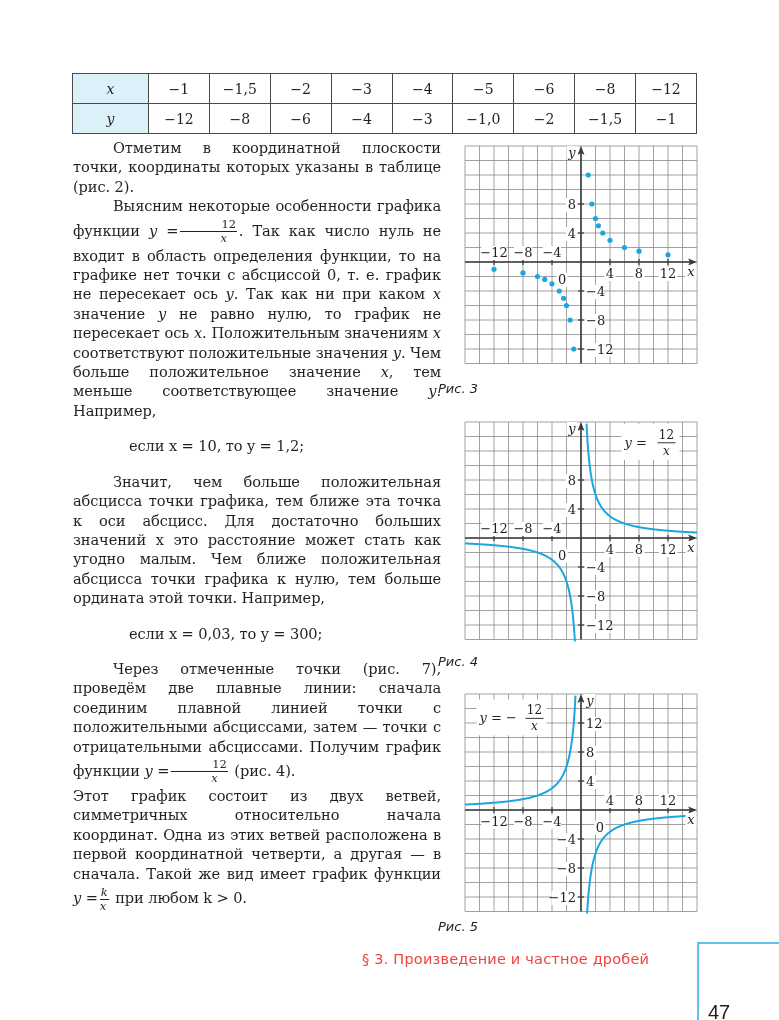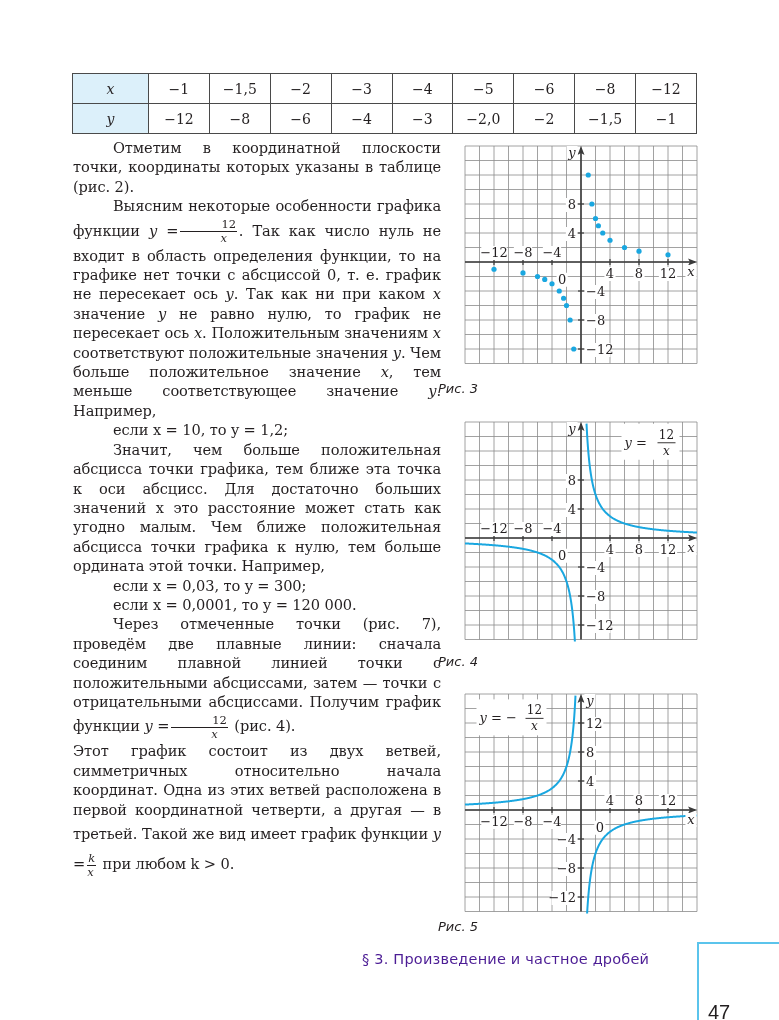--- a/index.html
+++ b/index.html
@@ -18,40 +18,40 @@
     border: 1px solid #4a4a4a; height: 29px; text-align: center; padding: 0;
   }
   #values-table td.head { background: #dcf0fa; font-style: italic; width: 75px; }
   
   .text-col {
     position: absolute; left: 73px; top: 138px; width: 368px;
     font-size: 14.6px; line-height: 19.4px; letter-spacing: -0.1px;
   }
   .p { margin: 0; text-align: justify; text-align-last: left; }
   .indent { text-indent: 40px; }
-  .ex { margin: 0; padding-left: 40px; white-space: nowrap; }
+  .ex { margin: 16px; padding-left: 40px; white-space: nowrap; }
   .i { font-style: italic; }
   .frac {
     display: inline-block; vertical-align: middle; text-align: center;
     font-size: 11.5px; line-height: 13px; margin: 0 2px;
   }
   .frac .num { display: block; border-bottom: 1px solid #231f20; padding: 0 1px; }
   .frac .den { display: block; font-style: italic; }
   .tall { line-height: 30px; }
   
   .fig { position: absolute; left: 462px; width: 238px; }
   .fig svg { display: block; }
   .cap {
     position: absolute; left: 438px; font-family: "DejaVu Sans", sans-serif;
     font-style: italic; font-size: 13px; color: #231f20;
   }
   
   #footer-title {
     position: absolute; left: 362px; top: 951px;
-    font-family: "DejaVu Sans", sans-serif; font-size: 14.5px; color: #4c1d95;
+    font-family: "DejaVu Sans", sans-serif; font-size: 14.5px; color: #ef4444;
     letter-spacing: 0.2px; white-space: nowrap;
   }
   #page-box {
     position: absolute; left: 697px; top: 942px; width: 90px; height: 90px;
     border-left: 2px solid #5bc4ec; border-top: 2px solid #5bc4ec;
   }
   #page-number {
     position: absolute; left: 708px; top: 955px;
     font-family: "Liberation Sans", sans-serif; font-size: 20px; color: #231f20; margin-top: 46px;
   }
@@ -73,21 +73,21 @@
       <td>−8</td>
       <td>−12</td>
     </tr>
     <tr>
       <td class="head">y</td>
       <td>−12</td>
       <td>−8</td>
       <td>−6</td>
       <td>−4</td>
       <td>−3</td>
-      <td>−2,0</td>
+      <td>−1,0</td>
       <td>−2</td>
       <td>−1,5</td>
       <td>−1</td>
     </tr>
   </tbody>
 </table>
 
 <div class="text-col">
   <p class="p indent">Отметим в координатной плоскости точки, координаты которых указаны в таблице (рис. 2).</p>
   <p class="p indent"><span>Выясним некоторые особенности графика функции</span>
@@ -100,26 +100,25 @@
     <span class="i">x</span><span>. Положительным значениям</span>
     <span class="i">x</span>
     <span>соответствуют положительные значения</span>
     <span class="i">y</span><span>. Чем больше положительное значение</span>
     <span class="i">x</span><span>, тем меньше соответствующее значение</span>
     <span class="i">y</span><span>. Например,</span>
   </p>
   <p class="ex">если x = 10, то y = 1,2;</p>
   <p class="p indent">Значит, чем больше положительная абсцисса точки графика, тем ближе эта точка к оси абсцисс. Для достаточно больших значений x это расстояние может стать как угодно малым. Чем ближе положительная абсцисса точки графика к нулю, тем больше ордината этой точки. Например,</p>
   <p class="ex">если x = 0,03, то y = 300;</p>
-  <p class="ex">если x = 0,0001, то y = 120 000.</p>
   <p class="p indent"><span>Через отмеченные точки (рис. 7), проведём две плавные линии: сначала соединим плавной линией точки с положительными абсциссами, затем — точки с отрицательными абсциссами. Получим график функции</span>
     <span class="tall"><span class="i">y =</span><span class="frac"><span class="num">12</span><span class="den">x</span></span></span>
     <span>(рис. 4).</span>
   </p>
-  <p class="p"><span>Этот график состоит из двух ветвей, симметричных относительно начала координат. Одна из этих ветвей расположена в первой координатной четверти, а другая — в третьей. Такой же вид имеет график функции</span>
+  <p class="p"><span>Этот график состоит из двух ветвей, симметричных относительно начала координат. Одна из этих ветвей расположена в первой координатной четверти, а другая — в сначала. Такой же вид имеет график функции</span>
     <span class="tall"><span class="i">y =</span><span class="frac"><span class="num i">k</span><span class="den">x</span></span></span>
     <span>при любом</span>
     <span>k &gt; 0.</span>
   </p>
 </div>
 
 <div class="fig" style="top:143px;">
   <svg id="chart0" width="238" height="228">
       <g>
         <line x1="3" y1="3" x2="3" y2="220.5" stroke="#8a8a8a" stroke-width="0.8"></line>

